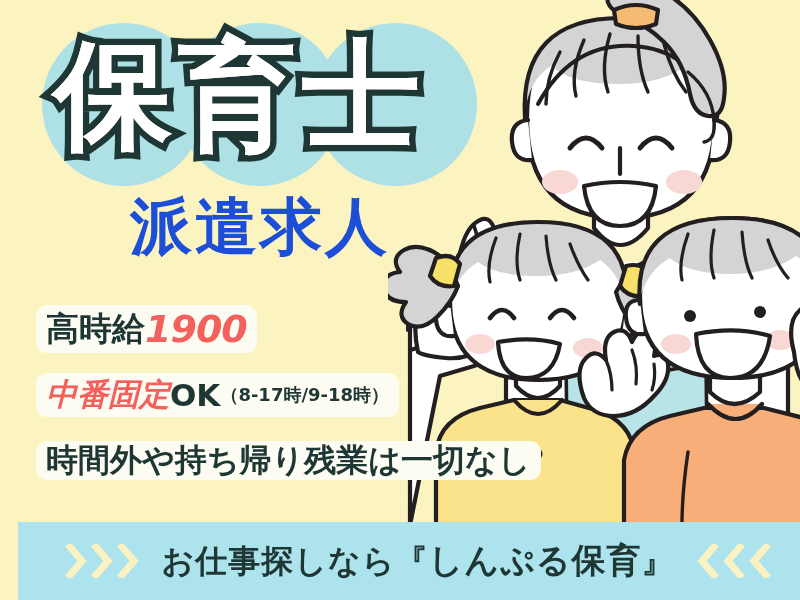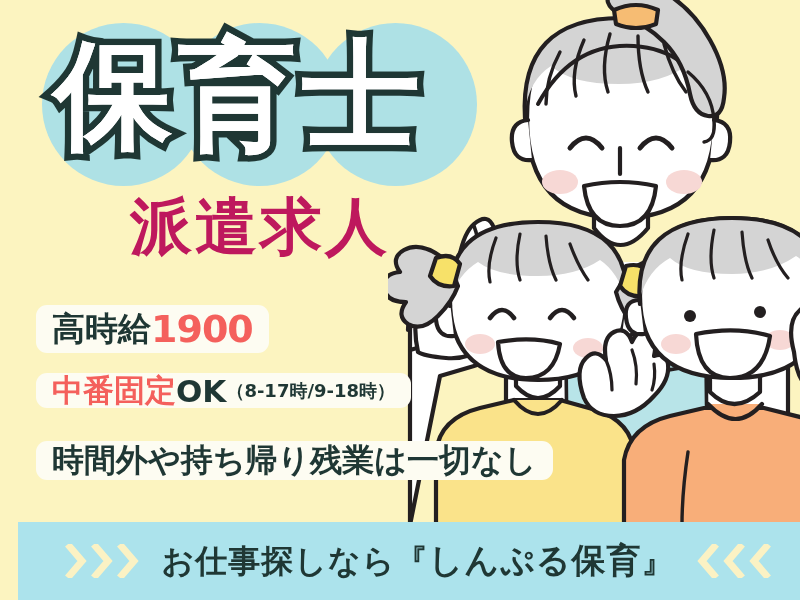--- a/index.html
+++ b/index.html
@@ -43,42 +43,42 @@
     font-weight:bold;
     color:#FFFFFF;
     white-space:nowrap;
     font-family:"DejaVu Sans", sans-serif;
   }
   .subhead {
     position:absolute; left:112px; top:196px;
     font-size:62px; line-height:1;
     letter-spacing:3px;
     font-weight:bold;
-    color:#be185d;
+    color:#1d4ed8;
     white-space:nowrap;
     font-family:"DejaVu Sans", sans-serif;
   }
 
   
   .pill {
     position:absolute;
     background:#FDFCF2;
     border-radius:11px;
     display:flex; align-items:center;
-    padding:0 16px;
+    padding:0 10px;
     white-space:nowrap;
     font-weight:bold;
     color:#1F3734;
     font-family:"DejaVu Sans", sans-serif;
   }
   .pill .seg { display:inline-block; }
-  .accent { color:#F4605C; }
+  .accent { color:#F4605C;font-style:italic; }
   .pill-1 { left:18px; top:305px; height:48px; font-size:33px; }
   .pill-1 .num { font-size:38px; letter-spacing:-1px; }
-  .pill-2 { left:18px; top:373px; height:35px; font-size:31px; }
+  .pill-2 { left:18px; top:373px; height:44px; font-size:31px; }
   .pill-2 .paren { font-size:18px; }
   .pill-3 { left:18px; top:441px; height:39px; font-size:32px; }
 
   
   .ribbon {
     position:absolute; left:0; bottom:0; width:800px; height:78px;
     background:#ACE3EC;
     display:flex; align-items:center; justify-content:center;
     gap:22px;
     text-align:right;

